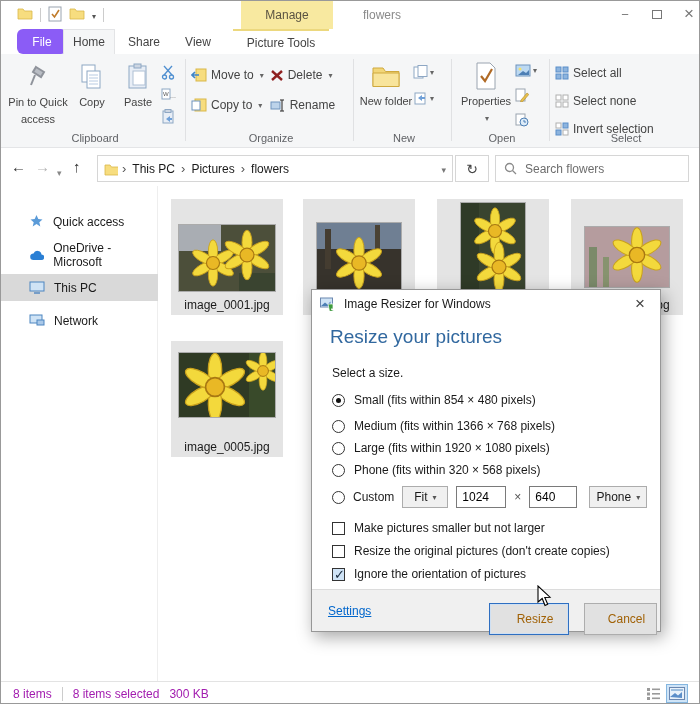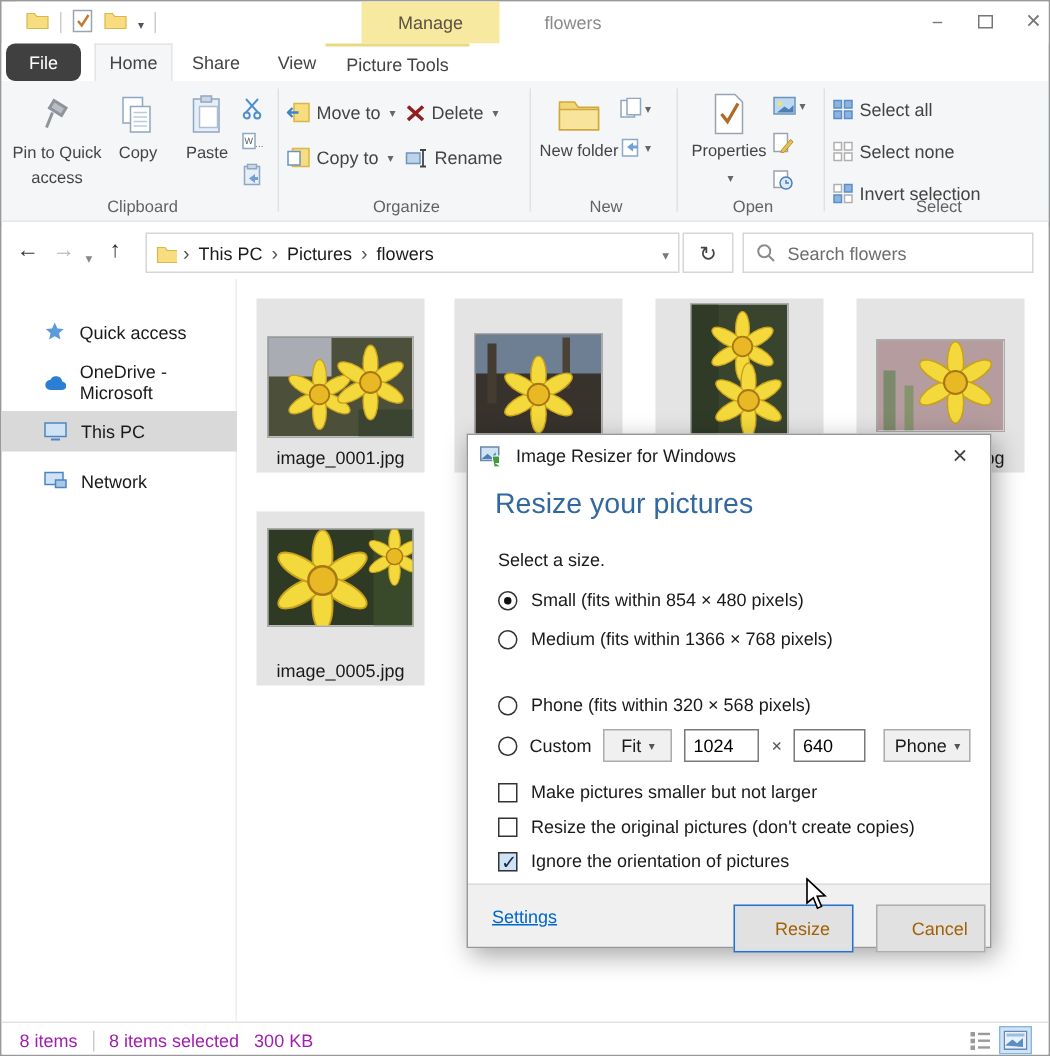--- a/index.html
+++ b/index.html
@@ -22,25 +22,25 @@
   .win-title { position:absolute; left:352px; top:7px; color:#8a8a8a; font-size:12px; }
   .wbtns { position:absolute; right:4px; top:0; display:flex; }
   .wbtn { width:32px; height:26px; display:flex; align-items:center; justify-content:center; color:#555; }
   .wbtn .boxglyph { width:10px; height:9px; border:1px solid #777; }
   .wbtn.min::before { content:"\2212"; font-size:13px; color:#777; }
   .wbtn.close::before { content:"\00D7"; font-size:17px; color:#777; }
 
   
   .tabrow { position:absolute; left:0; top:28px; width:100%; height:25px; background:#fff; }
   .tab { position:absolute; top:0; height:25px; display:flex; align-items:center; justify-content:center; font-size:12px; color:#444; }
-  .tab.file { left:3px; width:50px; background:#404040; color:#fff;border-radius:6px; }
+  .tab.file { left:16px; width:50px; background:#8b5cf6; color:#fff;border-radius:6px; }
   .tab.home { left:62px; width:52px; background:#f5f6f7; border:1px solid #e3e4e6; border-bottom:none; }
   .tab.share { left:118px; width:50px; }
   .tab.view { left:172px; width:50px; }
-  .tab.ptools { left:216px; width:96px; border-top:2px solid #ecd87e; background:#fff; }
+  .tab.ptools { left:232px; width:96px; border-top:2px solid #ecd87e; background:#fff; }
   .ribbon-help { position:absolute; right:8px; top:32px; display:flex; align-items:center; gap:10px; }
   .chev-up { width:7px; height:7px; border-left:2px solid #666; border-top:2px solid #666; transform:rotate(45deg) translateY(2px); }
   .help-q { width:16px; height:16px; border-radius:50%; background:#2f7dd1; color:#fff; font-size:11px; font-weight:bold; display:flex; align-items:center; justify-content:center; }
 
   
   .ribbon { position:absolute; left:0; top:53px; width:100%; height:94px; background:#f5f6f7; border-bottom:1px solid #e4e5e7; }
   .rgroup { position:absolute; top:0; height:100%; }
   .glabel { position:absolute; bottom:3px; width:100%; text-align:center; font-size:11px; color:#606266; }
   .gsep { position:absolute; top:5px; height:82px; width:1px; background:#e0e1e3; }
   .bigbtn { display:flex; flex-direction:column; align-items:center; padding-top:5px; color:#444; font-size:11px; line-height:17px; text-align:center; }
@@ -530,20 +530,24 @@
     <div class="dlg-prompt">Select a size.</div>
 
     <div class="optrow" style="top:103px">
       <span class="radio on"></span>
       <span>Small (fits within 854 × 480 pixels)</span>
     </div>
     <div class="optrow" style="top:129px">
       <span class="radio"></span>
       <span>Medium (fits within 1366 × 768 pixels)</span>
     </div>
+    <div class="optrow" style="top:151px">
+      <span class="radio"></span>
+      <span>Large (fits within 1920 × 1080 pixels)</span>
+    </div>
     <div class="optrow" style="top:173px">
       <span class="radio"></span>
       <span>Phone (fits within 320 × 568 pixels)</span>
     </div>
 
     <div class="optrow" style="top:196px;gap:8px">
       <span class="radio"></span>
       <span>Custom</span>
       <span class="combo" style="width:46px">
           <span>Fit</span>

